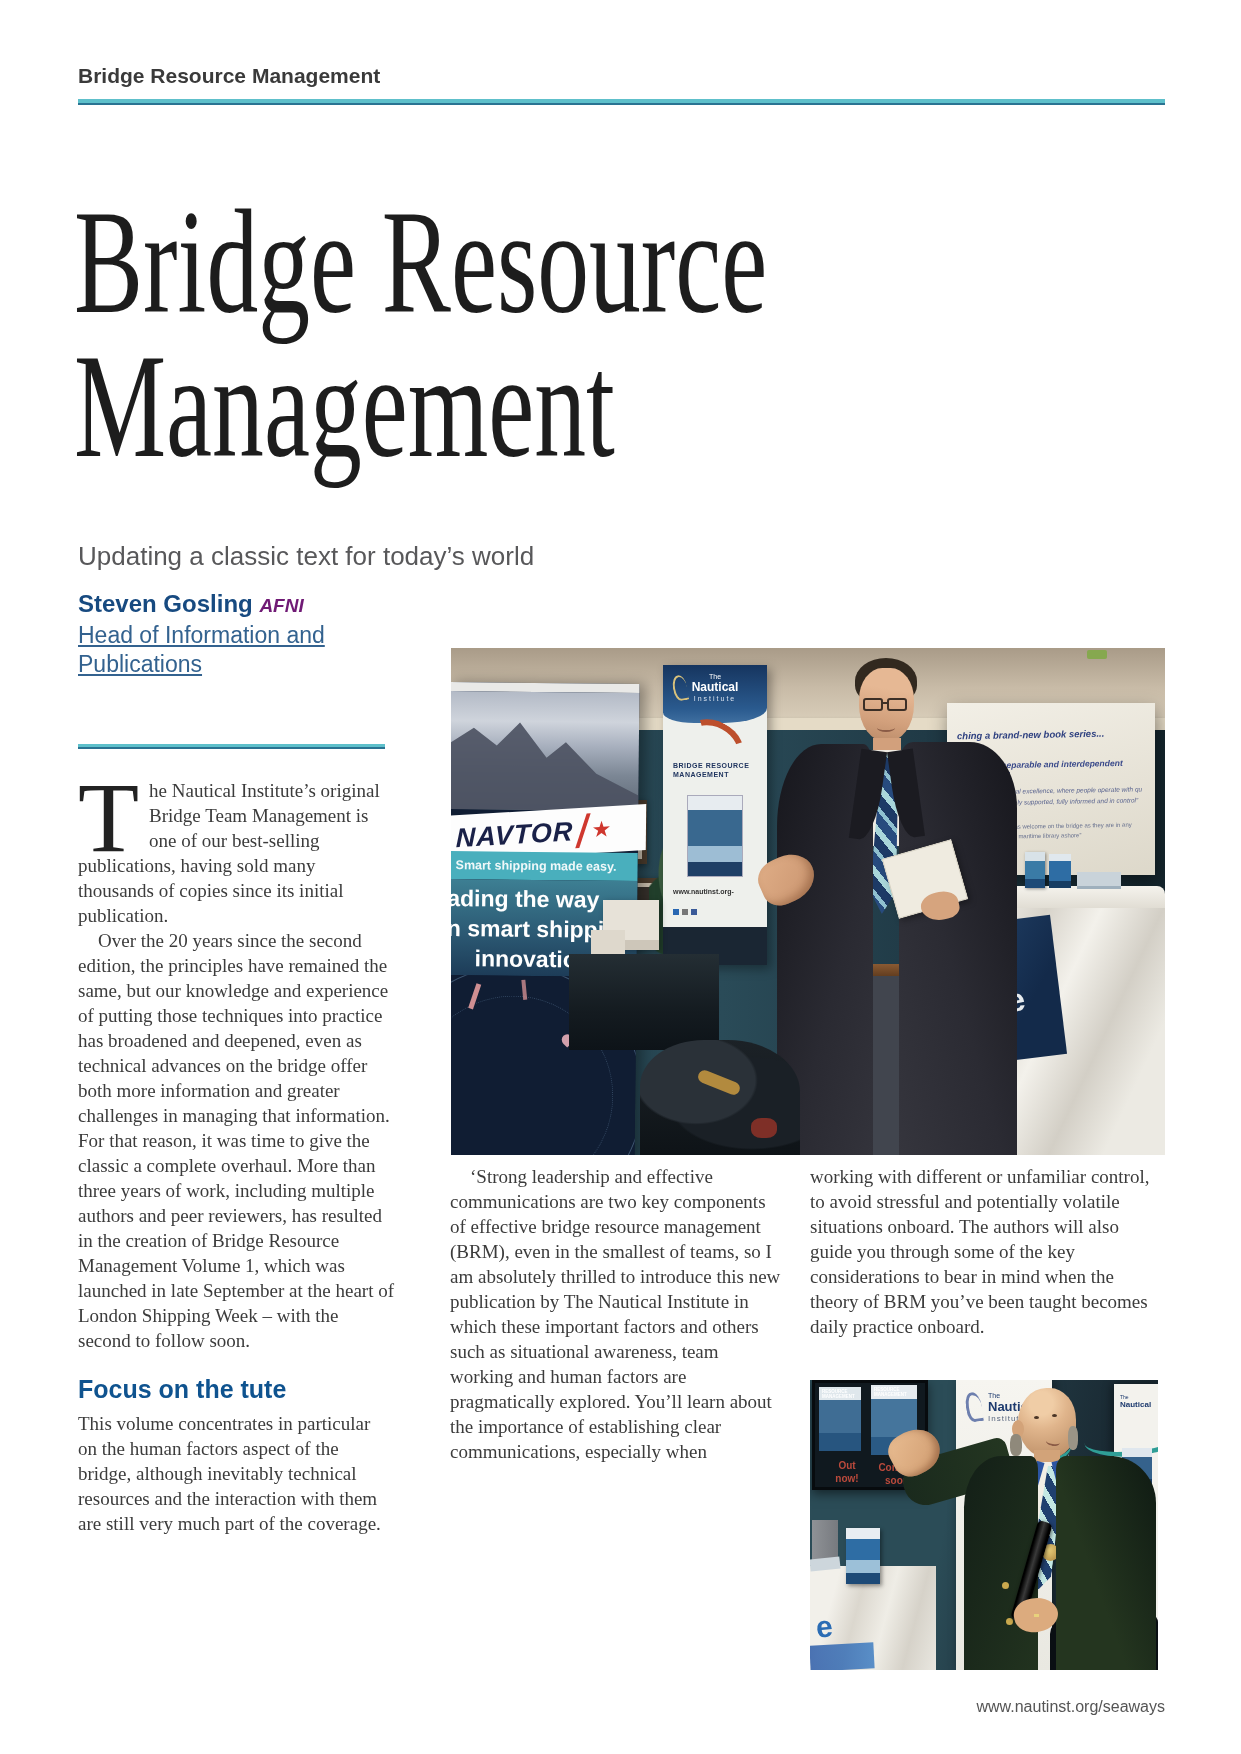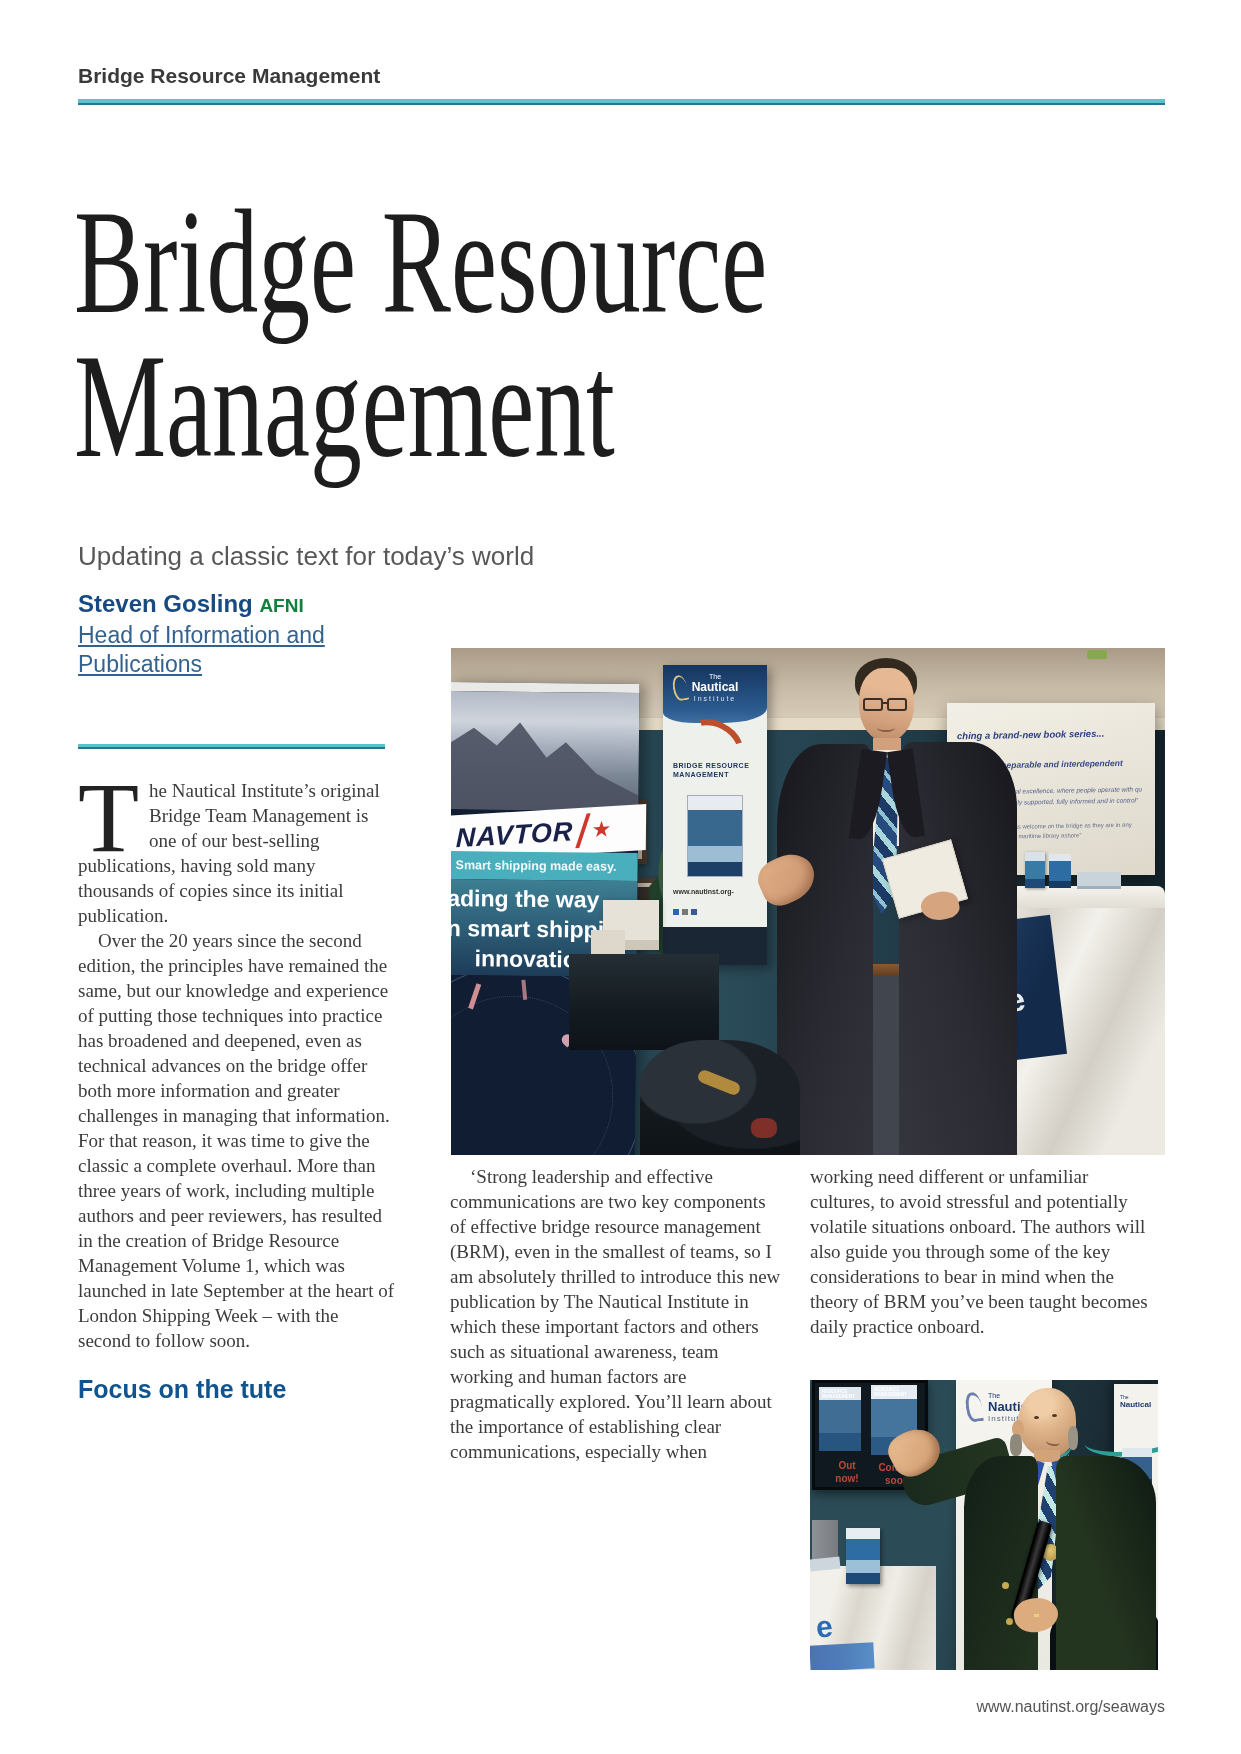--- a/index.html
+++ b/index.html
@@ -16,21 +16,21 @@
   .headline { position:absolute; left:74px; top:190px; width:1140px;
               font-family:"Liberation Serif", serif; font-weight:400;
               font-size:148px; line-height:144px; color:#1d1d1d;
               transform:scaleX(0.70); transform-origin:0 0; }
   .headline .hl { display:block; }
   .subtitle { position:absolute; left:78px; top:541px; font-size:26px; color:#58585a; }
 
   
   .author { position:absolute; left:78px; top:590px; }
   .author-name { font-size:24px; font-weight:700; color:#174a80; margin-bottom:3px; }
-  .afni { font-size:19px; font-weight:700; color:#15803d; }
+  .afni { font-size:19px; font-weight:700; color:#701a75;font-style:italic; }
   .author-role { font-size:23px; line-height:29px; color:#33628f;text-decoration:underline; }
   .rule-author { position:absolute; left:78px; top:744px; width:307px; height:5px;
                  background:linear-gradient(180deg,#5ec0cb 0 66%,#2a7392 66% 100%); }
 
   
   .col { position:absolute; }
   .col p { font-family:"Liberation Serif", serif; font-size:19px; line-height:25px; color:#3c3c3c; }
   .col p.ind { text-indent:20px; }
   .col1 { left:78px; top:778px; width:316px; }
   .col2 { left:450px; top:1164px; width:336px; }
@@ -395,28 +395,29 @@
 
     <div class="a p1-bags"></div>
     <div class="a p1-strap"></div>
     <div class="a p1-redbit"></div>
   </div>
 
   <div class="col col1">
     <p class="first"><span class="dropcap">T</span><span>he Nautical Institute’s original Bridge Team Management is one of our best-selling publications, having sold many thousands of copies since its initial publication.</span></p>
     <p class="ind">Over the 20 years since the second edition, the principles have remained the same, but our knowledge and experience of putting those techniques into practice has broadened and deepened, even as technical advances on the bridge offer both more information and greater challenges in managing that information. For that reason, it was time to give the classic a complete overhaul. More than three years of work, including multiple authors and peer reviewers, has resulted in the creation of Bridge Resource Management Volume 1, which was launched in late September at the heart of London Shipping Week – with the second to follow soon.</p>
     <h3 class="focus-heading">Focus on the tute</h3>
+    <p>This volume concentrates in particular on the human factors aspect of the bridge, although inevitably technical resources and the interaction with them are still very much part of the coverage.</p>
   </div>
 
   <div class="col col2">
     <p class="ind">‘Strong leadership and effective communications are two key components of effective bridge resource management (BRM), even in the smallest of teams, so I am absolutely thrilled to introduce this new publication by The Nautical Institute in which these important factors and others such as situational awareness, team working and human factors are pragmatically explored. You’ll learn about the importance of establishing clear communications, especially when</p>
   </div>
 
   <div class="col col3">
-    <p>working need different or unfamiliar cultures, to avoid stressful and potentially volatile situations onboard. The authors will also guide you through some of the key considerations to bear in mind when the theory of BRM you’ve been taught becomes daily practice onboard.</p>
+    <p>working with different or unfamiliar control, to avoid stressful and potentially volatile situations onboard. The authors will also guide you through some of the key considerations to bear in mind when the theory of BRM you’ve been taught becomes daily practice onboard.</p>
   </div>
 
   <div class="photo2">
     <div class="a p2-tv">
       <div class="a tv-c1">
         <div class="a tv-cap">RESOURCE MANAGEMENT</div>
       </div>
       <div class="a tv-c2">
         <div class="a tv-cap">RESOURCE MANAGEMENT</div>
       </div>

